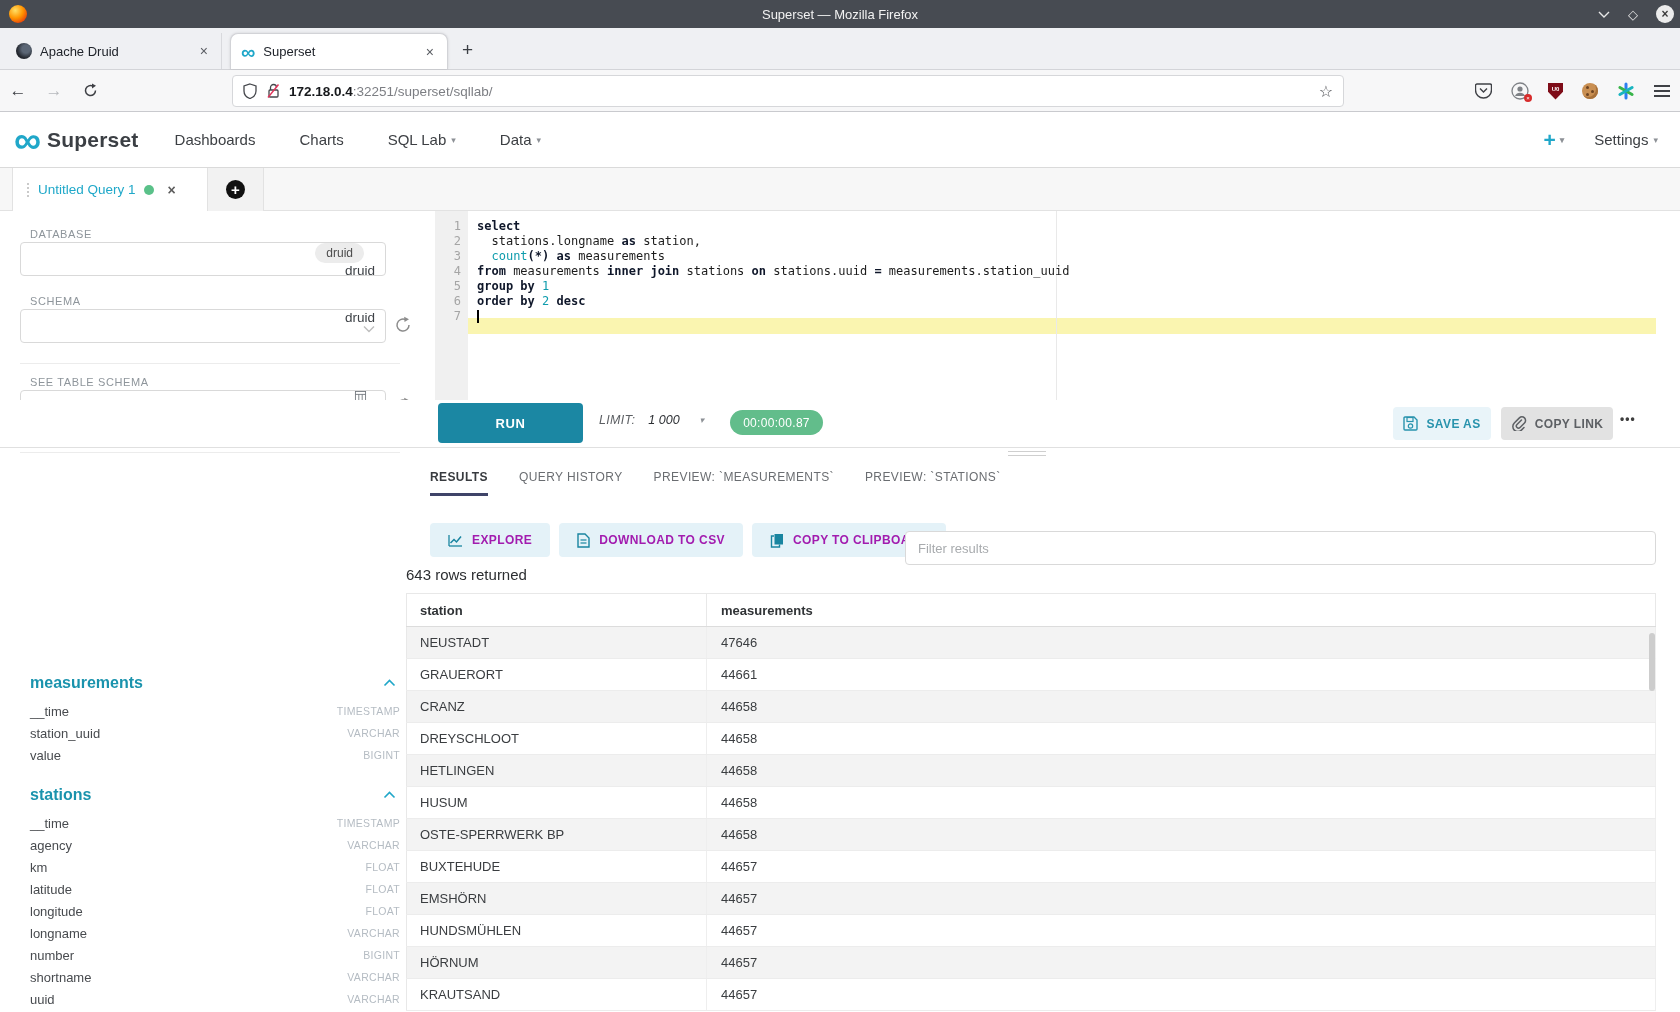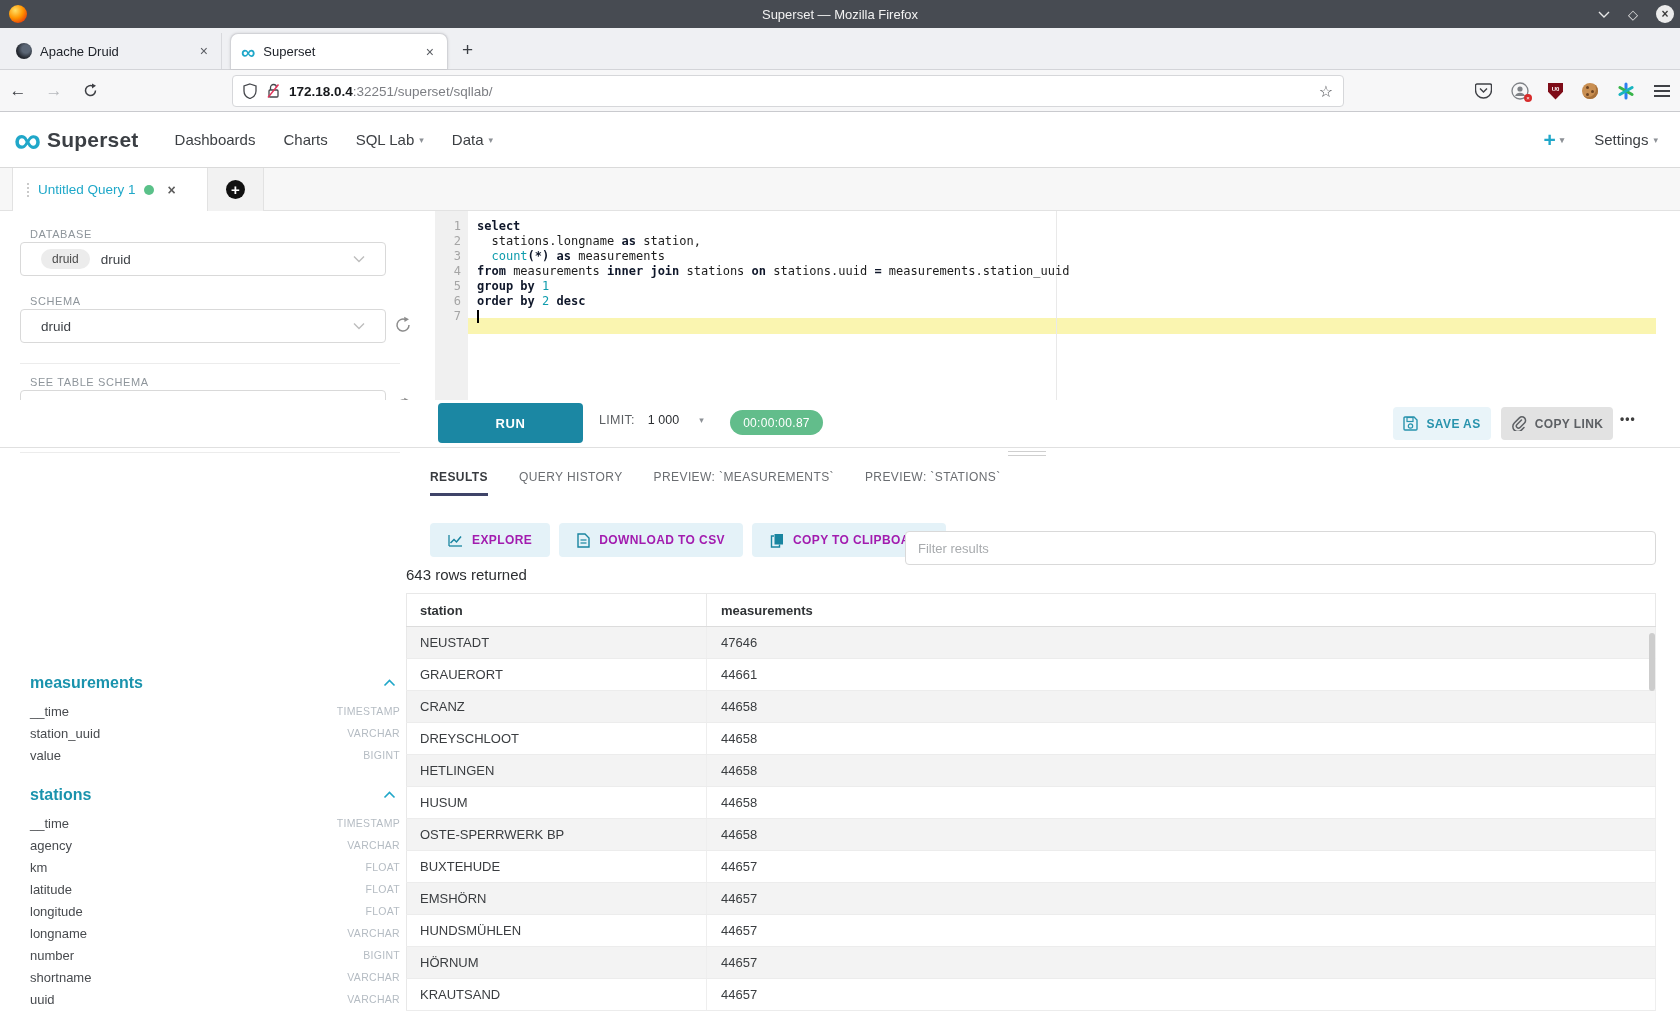--- a/index.html
+++ b/index.html
@@ -42,42 +42,42 @@
   .cookie { width:16px; height:16px; border-radius:50%; background:#c98f52; box-shadow:inset -2px -2px 0 #a8713a; position:relative; }
   .cookie i { position:absolute; width:3px; height:3px; border-radius:50%; background:#6d4423; }
   .hamburger { display:flex; flex-direction:column; gap:3px; }
   .hamburger i { width:16px; height:2px; background:#3f4146; }
 
   
   .navbar { position:absolute; left:0; top:112px; width:1680px; height:56px; background:#ffffff; border-bottom:1px solid #dadada; display:flex; align-items:center; }
   .brand { display:flex; align-items:center; margin-left:14px; }
   .brand-infinity { font-size:38px; font-weight:bold; color:#20a7c9; line-height:30px; }
   .brand-name { font-size:21px; font-weight:700; color:#3b3f44; margin-left:6px; letter-spacing:.2px; }
-  .nav-items { display:flex; align-items:center; margin-left:36px; gap:28px; font-size:15px; color:#3c3f43; }
+  .nav-items { display:flex; align-items:center; margin-left:36px; gap:44px; font-size:15px; color:#3c3f43; }
   .nav-item { display:flex; align-items:center; gap:5px; }
   .caret { font-size:9px; color:#8d9196; }
   .navbar-right { position:absolute; right:22px; display:flex; align-items:center; gap:30px; }
   .plus-menu { color:#20a7c9; font-size:21px; font-weight:bold; display:flex; align-items:center; gap:4px; }
   .settings { font-size:15px; color:#3c3f43; display:flex; align-items:center; gap:5px; }
 
   
   .querytab-row { position:absolute; left:0; top:168px; width:1680px; height:43px; background:#f7f7f7; border-bottom:1px solid #e2e2e2; }
   .query-tab { position:absolute; left:12px; top:0; width:196px; height:43px; background:#ffffff; border-left:1px solid #e2e2e2; border-right:1px solid #e2e2e2; display:flex; align-items:center; }
   .grip { display:flex; flex-direction:column; gap:2px; margin-left:14px; }
   .grip i { width:2px; height:2px; background:#b9b9b9; border-radius:50%; }
   .query-tab-label { color:#1fa8c9; font-size:13.5px; margin-left:9px; }
   .status-dot { width:10px; height:10px; border-radius:50%; background:#5ac189; margin-left:8px; }
   .query-tab-close { color:#5d5d5d; font-size:14px; font-weight:bold; margin-left:14px; }
   .add-query-seg { position:absolute; left:208px; top:0; width:56px; height:43px; background:#f2f2f2; border-right:1px solid #e2e2e2; display:flex; align-items:center; justify-content:center; }
   .add-query-btn { width:19px; height:19px; border-radius:50%; background:#111; color:#fff; font-size:15px; font-weight:bold; display:flex; align-items:center; justify-content:center; line-height:0; }
 
   
   .sidebar { position:absolute; left:0; top:211px; width:420px; height:801px; background:#fff; }
   .sb-label { position:absolute; left:30px; font-size:11px; letter-spacing:.6px; color:#8e959b; }
-  .sb-select { position:absolute; left:20px; width:366px; height:34px; border:1px solid #d9d9d9; border-radius:4px; background:#fff; display:flex; align-items:center; padding:0 20px; font-size:13.5px; color:#3e4247; }
+  .sb-select { position:absolute; left:20px; width:366px; height:34px; border:1px solid #d9d9d9; border-radius:4px; background:#fff; display:flex; align-items:flex-end; padding:0 10px; font-size:13.5px; color:#3e4247;flex-direction:column; }
   .sb-pill { background:#ececec; border-radius:11px; padding:3px 11px; font-size:12px; color:#4c4c4c; margin-right:11px; }
   .sel-caret { margin-left:auto; }
   .refresh-btn { position:absolute; left:394px; width:20px; height:20px; }
   .sb-divider { position:absolute; left:20px; width:380px; height:1px; background:#ececec; }
   .schema-tables { position:absolute; left:0; top:455px; width:420px; }
   .tbl-header { display:flex; align-items:center; padding:0 24px 0 30px; height:34px; }
   .tbl-name { color:#1a93ad; font-size:16px; font-weight:700; }
   .tbl-collapse { margin-left:auto; }
   .col-row { display:flex; align-items:center; height:22px; padding:0 20px 0 30px;gap:12px; }
   .col-name { font-size:13px; color:#484b4f; }
@@ -94,21 +94,21 @@
   .tk-num { color:#0e9cad; }
   .active-line { position:absolute; left:0; top:107px; width:1221px; height:16px; background:#faf5b0; z-index:0; }
   .editor-gutter, .editor-code { z-index:1; }
   .gutter-num, .code-line { position:relative; z-index:1; }
   .print-margin { position:absolute; left:621px; top:0; width:1px; height:189px; background:#e9e9e9; }
   .cursor { display:inline-block; width:2px; height:13px; background:#000; vertical-align:middle; }
 
   
   .editor-toolbar { position:absolute; left:0; top:400px; width:1680px; height:48px; background:#fff; border-bottom:1px solid #e0e0e0; }
   .run-btn { position:absolute; left:438px; top:3px; width:145px; height:40px; background:#1b87a3; color:#fff; border:none; border-radius:4px; font-size:13px; font-weight:700; letter-spacing:.6px; font-family:inherit; }
-  .limit-ctl { position:absolute; left:599px; top:13px; display:flex; align-items:center; font-size:12.5px; }
+  .limit-ctl { position:absolute; left:599px; top:13px; display:flex; align-items:center; font-size:12.5px;font-style:italic; }
   .limit-label { color:#5c5f63; letter-spacing:.3px; }
   .limit-value { color:#2c2f33; margin-left:13px; }
   .limit-caret { margin-left:20px; }
   .timer-pill { position:absolute; left:730px; top:10px; width:93px; height:25px; background:#62bd8b; border-radius:13px; color:#fff; font-size:12px; display:flex; align-items:center; justify-content:center; letter-spacing:.3px; }
   .saveas-btn { position:absolute; left:1393px; top:7px; width:98px; height:33px; background:#e9f4f9; border:none; border-radius:4px; color:#2893ad; font-size:12px; font-weight:700; letter-spacing:.4px; display:flex; align-items:center; justify-content:center; gap:8px; font-family:inherit; }
   .copylink-btn { position:absolute; left:1501px; top:7px; width:112px; height:33px; background:#e2e2e2; border:none; border-radius:4px; color:#5d6064; font-size:12px; font-weight:700; letter-spacing:.4px; display:flex; align-items:center; justify-content:center; gap:8px; font-family:inherit; }
   .more-btn { position:absolute; left:1620px; top:12px; color:#3e3e3e; font-size:12px; letter-spacing:1px; font-weight:bold; }
 
   
   .splitter-handle { position:absolute; left:1008px; top:451px; width:38px; display:flex; flex-direction:column; gap:3px; }

